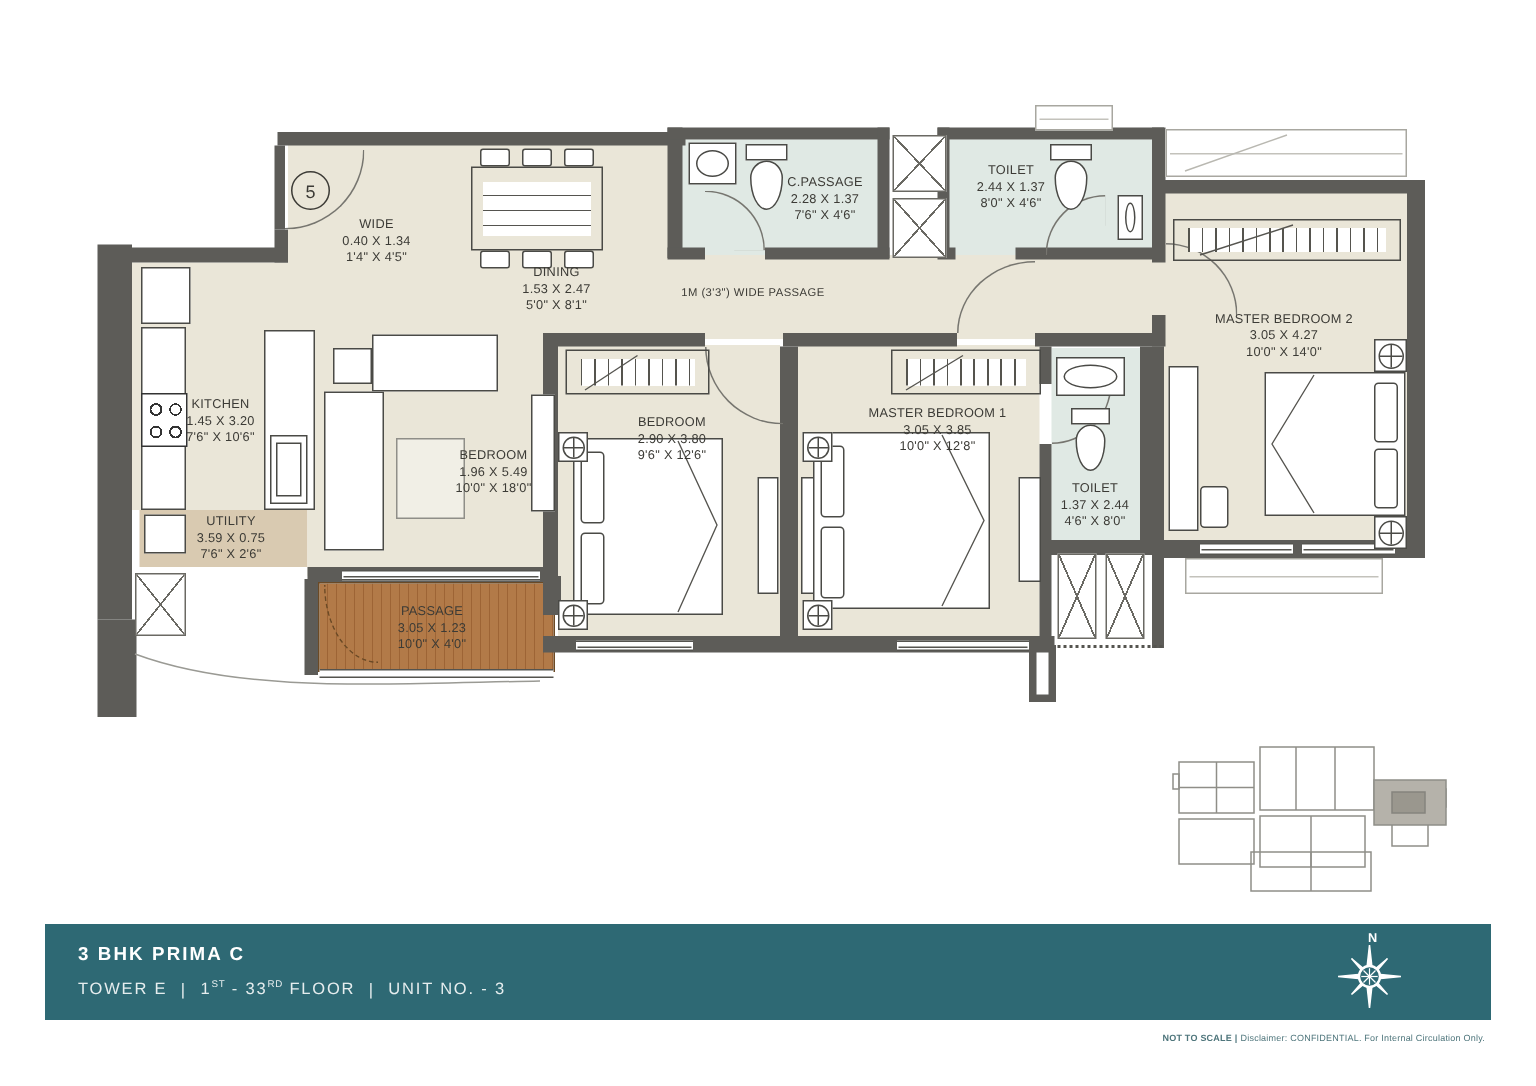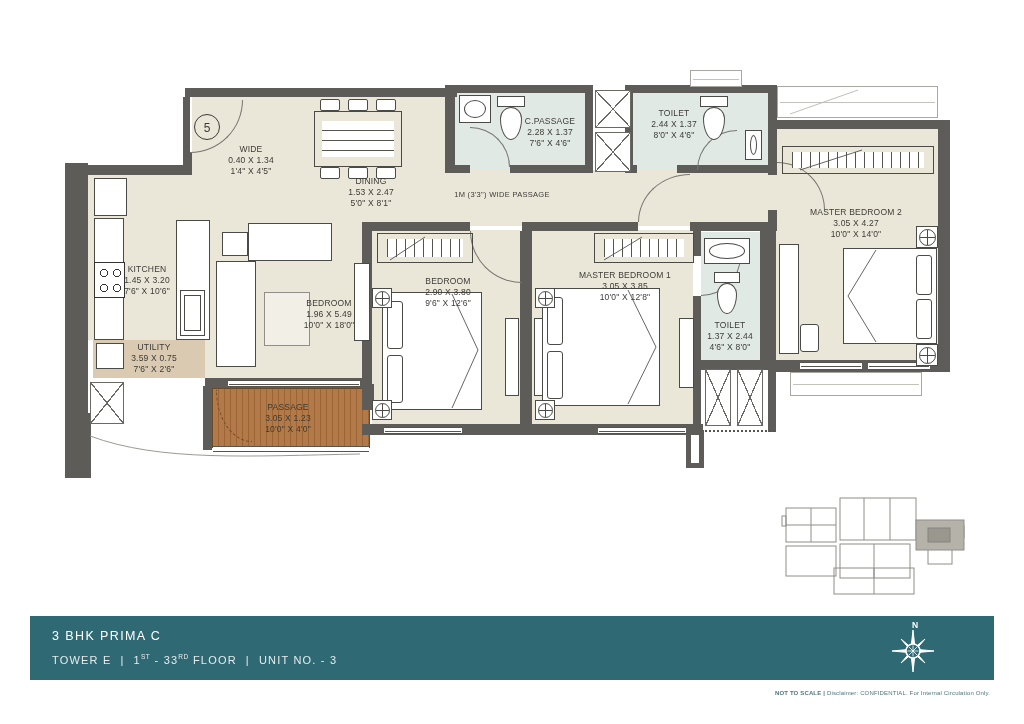--- a/index.html
+++ b/index.html
@@ -45,21 +45,21 @@
   .hob{position:absolute;background:#fff;border:1px solid #333;box-sizing:border-box;z-index:16;
        background-image:radial-gradient(circle at 9px 10px,transparent 3px,#333 3px 4.2px,transparent 4.2px),
                         radial-gradient(circle at 22px 10px,transparent 3px,#333 3px 4.2px,transparent 4.2px),
                         radial-gradient(circle at 9px 25px,transparent 3px,#333 3px 4.2px,transparent 4.2px),
                         radial-gradient(circle at 22px 25px,transparent 3px,#333 3px 4.2px,transparent 4.2px);}
   .sinkk{position:absolute;background:#fff;border:1px solid #4a4a46;box-sizing:border-box;z-index:16;}
   .sinkk::after{content:"";position:absolute;inset:4px 3px;border:1px solid #4a4a46;}
   .hollow{position:absolute;background:#fff;border:5px solid #5d5c58;box-sizing:border-box;z-index:12;}
   .dots{position:absolute;border-top:2px dotted #55544f;z-index:12;}
   .banner{position:absolute;left:30px;top:616px;width:964px;height:64px;background:#2e6974;color:#fff;z-index:40;}
-  .banner-title{position:absolute;left:22px;top:13px;font-size:12.5px;font-weight:normal;letter-spacing:1.4px;}
+  .banner-title{position:absolute;left:22px;top:13px;font-size:12.5px;font-weight:bold;letter-spacing:1.4px;}
   .banner-sub{position:absolute;left:22px;top:37px;font-size:11px;letter-spacing:1.2px;color:rgba(255,255,255,.88);}
   .banner-sub sup{font-size:6.5px;vertical-align:super;letter-spacing:.5px;}
   .sep{margin:0 9px;}
   .compass{position:absolute;right:56px;top:5px;width:46px;height:54px;text-align:center;z-index:41;}
   .compass-n{font-size:8.5px;font-weight:bold;color:#fff;letter-spacing:0;line-height:9px;}
   .disclaimer{position:absolute;right:34px;top:690px;font-size:6px;color:#4f767c;letter-spacing:.15px;z-index:40;}
   .disclaimer b{margin-right:2px;}
   svg{display:block;}
   .overlay{position:absolute;left:0;top:0;z-index:18;pointer-events:none;}
 </style>

